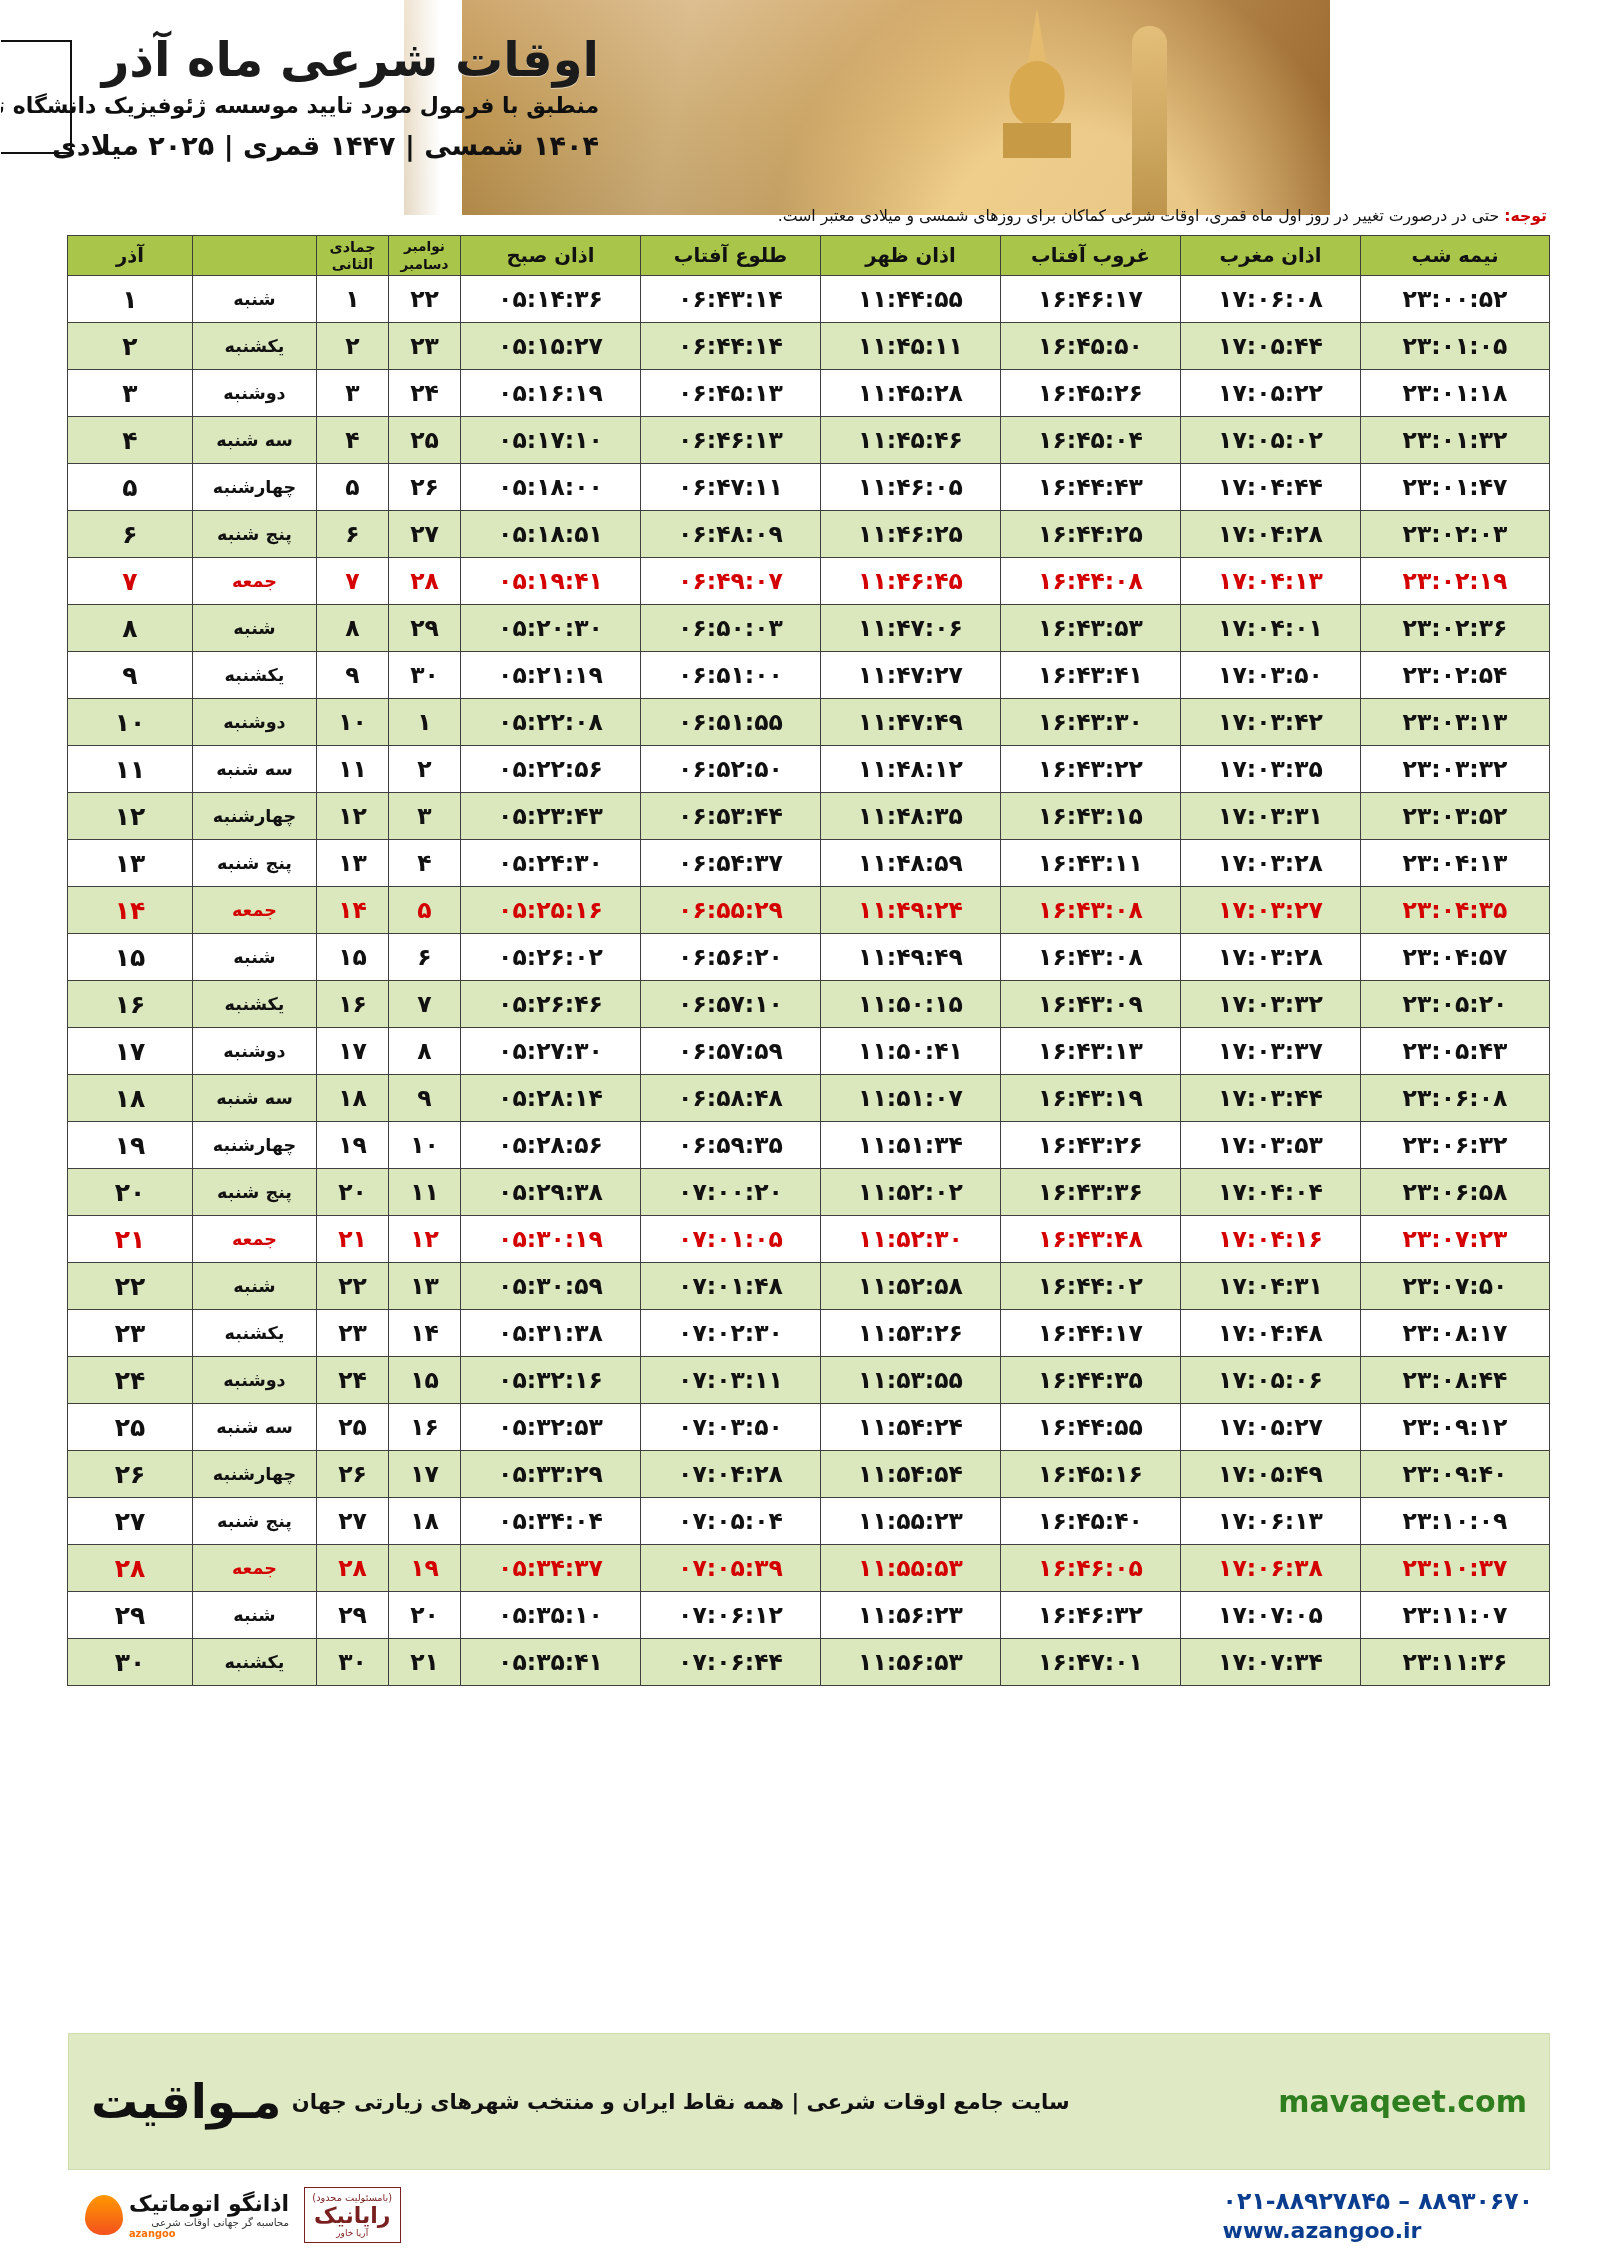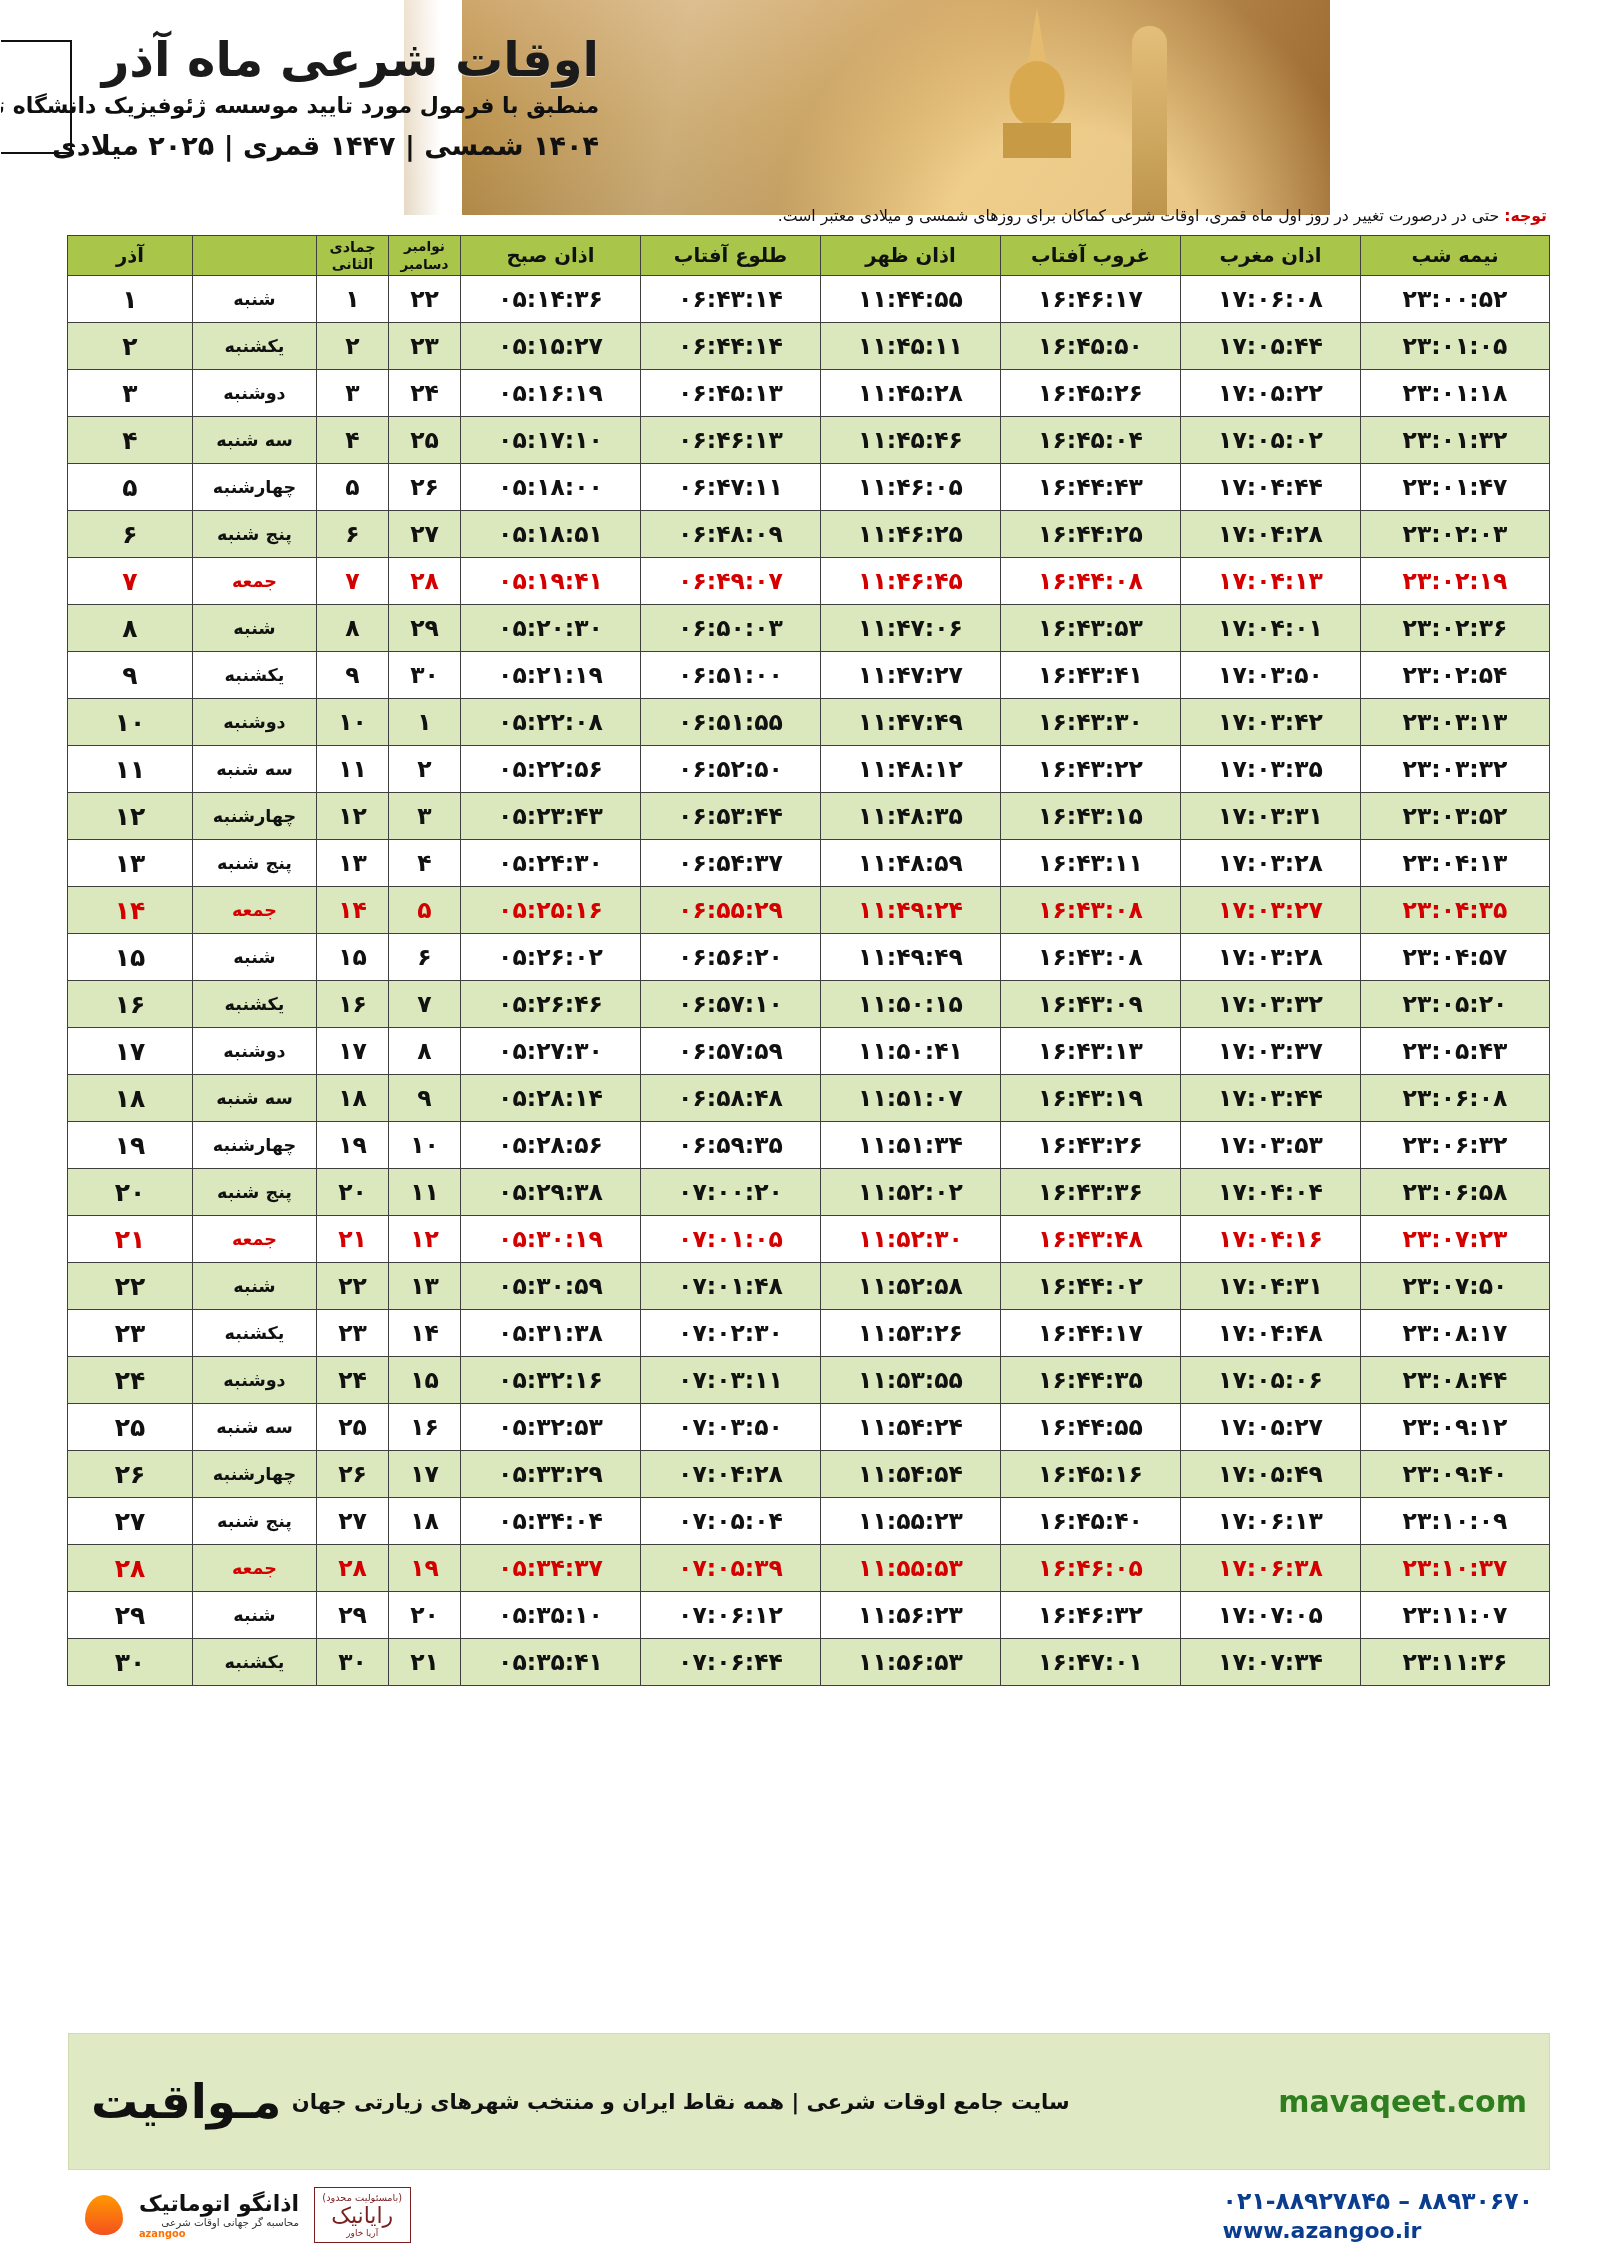--- a/index.html
+++ b/index.html
@@ -258,23 +258,23 @@
   .f2-mid .l1 { font-size: 19.6px; color: #c0392b; font-weight: bold; }
   .f2-mid .l2 { font-size: 19.6px; color: #c0392b; font-weight: bold; margin-top: 5.2px;}
   .f2-right { display:flex; align-items:center; gap: 14.4px; }
   .logo-box {
     border: 1.3px solid #7a1f1f;
     padding: 3.9px 7.8px;
     text-align:center;
     background:#fff;
   }
   .logo-box .t1 { font-size: 9.8px; color:#7a1f1f; }
-  .logo-box .t2 { font-size: 22px; font-weight:normal; color:#7a1f1f; }
+  .logo-box .t2 { font-size: 22px; font-weight:bold; color:#7a1f1f; }
   .logo-box .t3 { font-size: 9px; color:#7a1f1f; }
-  .az-logo { display:flex; align-items:center; gap:16px; }
+  .az-logo { display:flex; align-items:center; gap:6px; }
   .az-flame {
     width: 38px; height: 40px;
     background: linear-gradient(180deg,#ff9800,#f4511e);
     border-radius: 50% 50% 46% 46% / 60% 60% 40% 40%;
   }
   .az-txt .a1 { font-size: 22px; font-weight: bold; color:#111; }
   .az-txt .a2 { font-size: 10.4px; color:#333; }
   .az-txt .a3 { font-size: 9.8px; color:#ff6f00; font-weight:bold; direction:ltr;}
 </style>
 </head>

